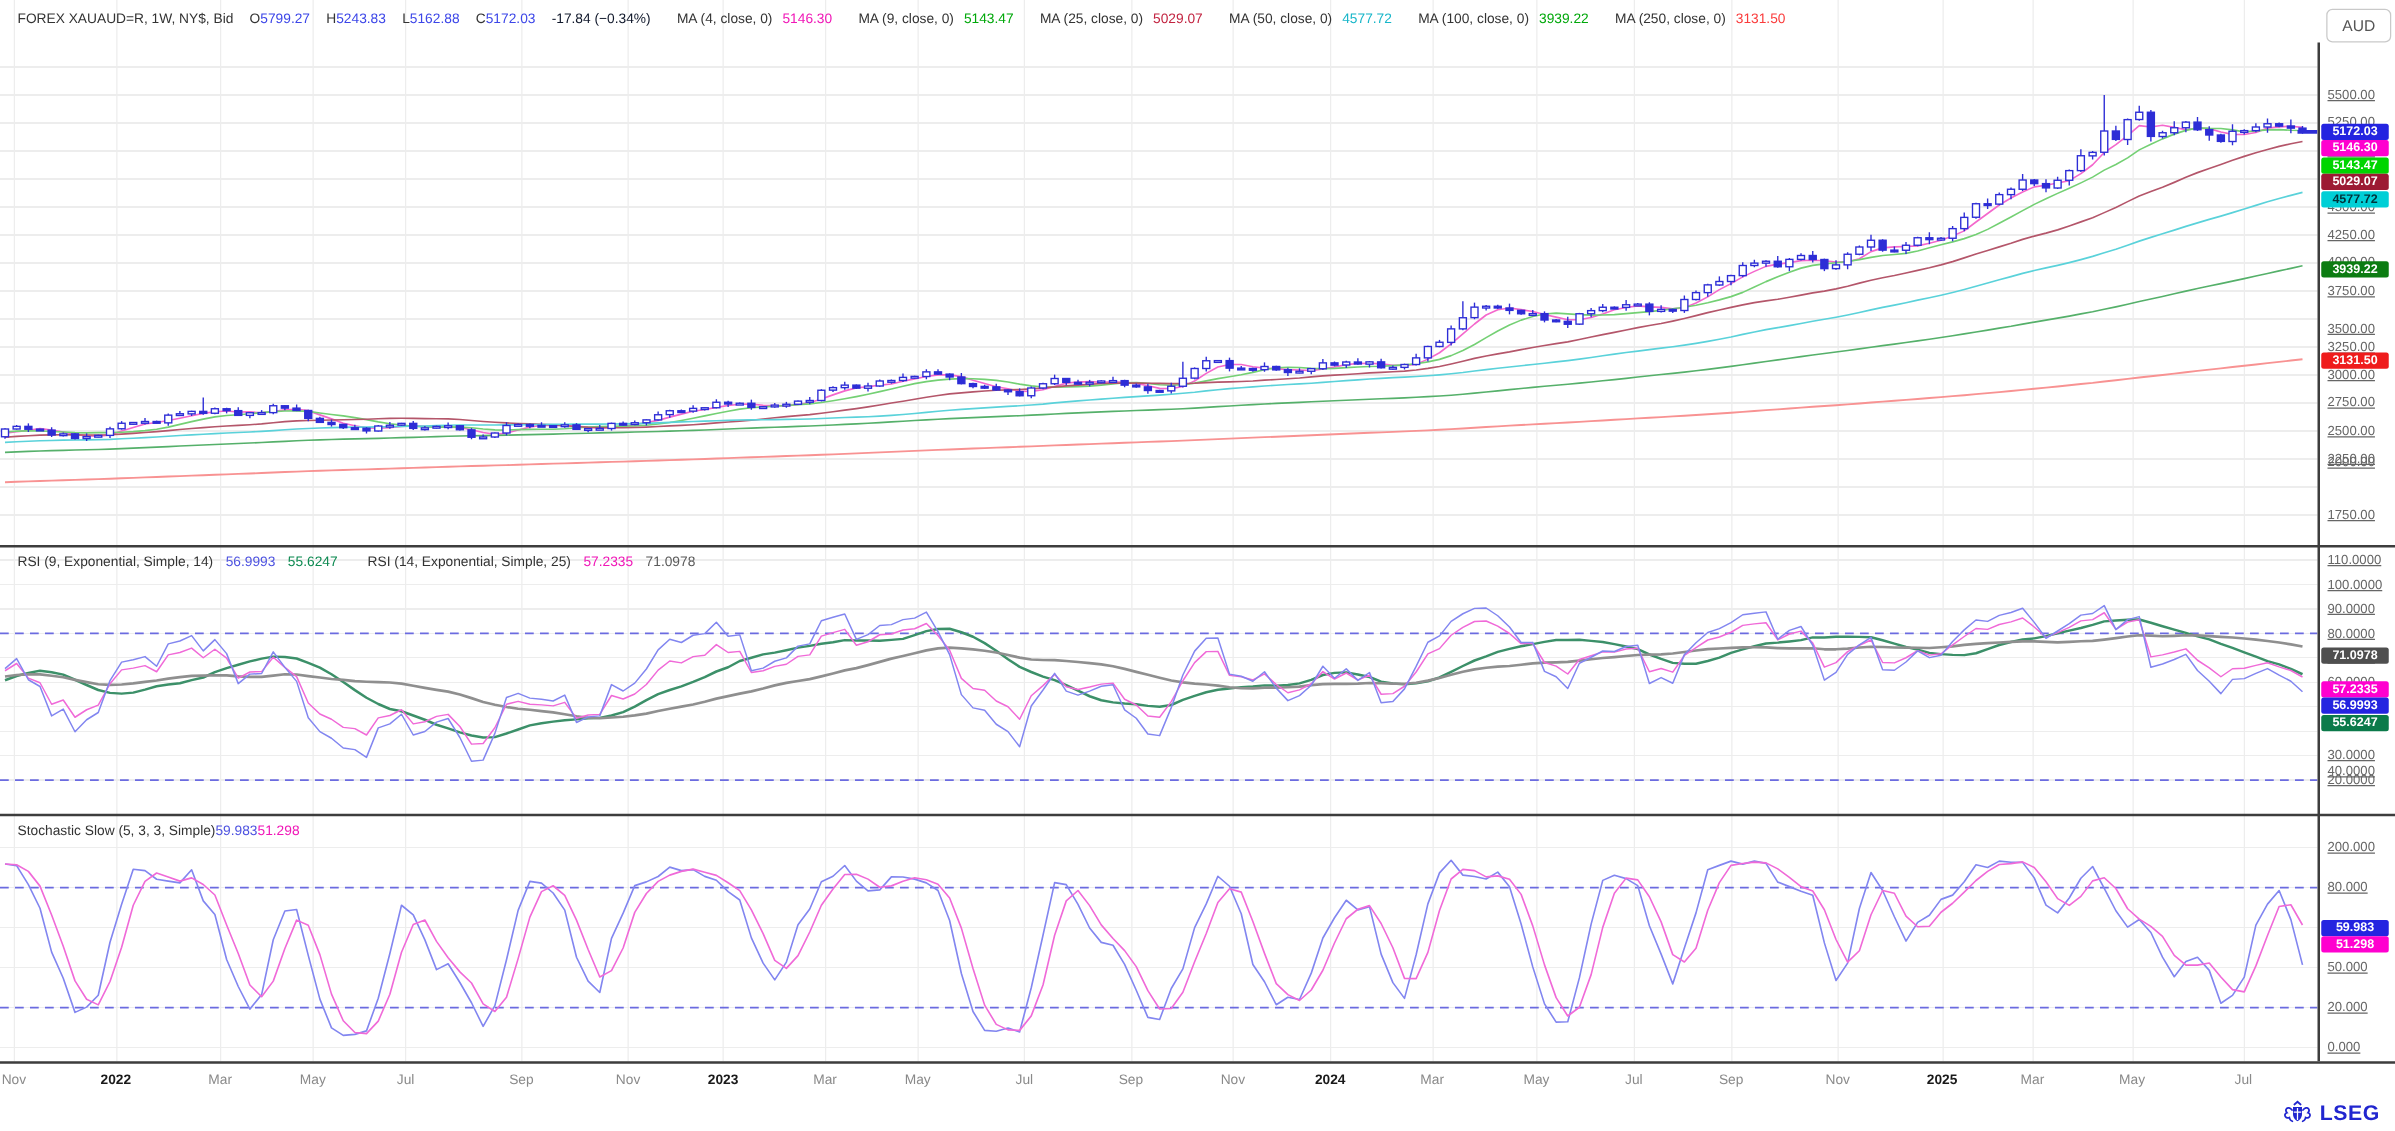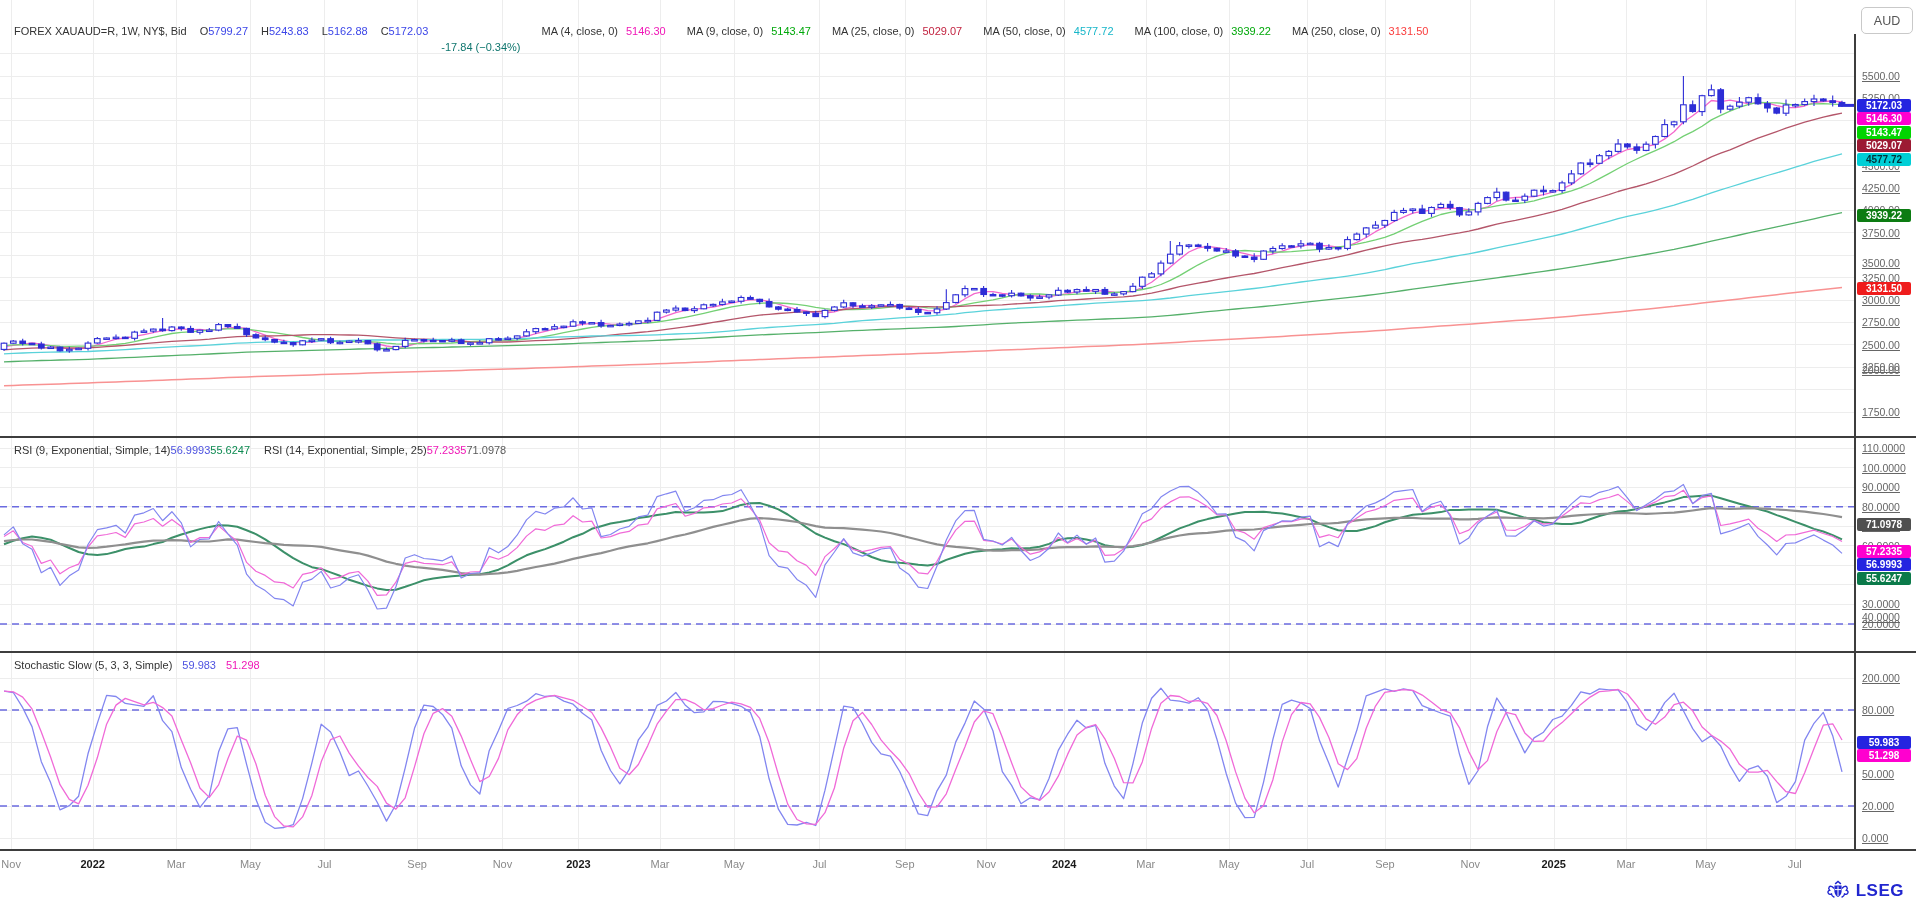--- a/index.html
+++ b/index.html
@@ -14,22 +14,22 @@
   .tick{position:absolute;left:1862px;transform:translateY(-50%);font-size:10.5px;color:#666;white-space:nowrap;text-decoration:underline;}
   .badge{position:absolute;left:1857px;width:54px;height:13px;line-height:13px;border-radius:2px;
          font-size:10px;font-weight:bold;text-align:center;white-space:nowrap;z-index:6;}
   
   .xlab{position:absolute;top:7px;transform:translateX(-50%);font-size:11px;color:#8a8a8a;white-space:nowrap;}
   .xyear{color:#1a1a1a;font-weight:bold;}
   #xaxis{position:absolute;left:0;top:851px;width:1854px;height:28px;}
   
   .legend{position:absolute;left:14px;display:flex;align-items:center;z-index:7;font-size:11px;color:#333;white-space:nowrap;}
   #legend-main{top:9px;column-gap:13px;}
-  #legend-rsi{top:444px;}
-  #legend-stoch{top:659px;column-gap:10px;}
+  #legend-rsi{top:444px;column-gap:10px;}
+  #legend-stoch{top:659px;}
   .lg-group{display:inline-flex;column-gap:8px;align-items:center;}
   .lg-val{font-weight:normal;}
   .ohlc{display:inline-flex;}
   .ma-group{margin-left:8px;}
   
   #aud-btn{position:absolute;left:1861px;top:7px;width:50px;height:25px;border:1px solid #c9c9c9;border-radius:5px;
            background:#fff;font-size:12.5px;color:#555;display:flex;align-items:center;justify-content:center;z-index:8;cursor:pointer;}
   
   #footer-logo{position:absolute;right:12px;top:880px;display:flex;align-items:center;column-gap:5px;z-index:8;}
   #lseg-word{font-size:17px;font-weight:bold;color:#2126cf;letter-spacing:0.5px;}
@@ -607,21 +607,21 @@
         <span class="lg-val" style="color: rgb(60, 70, 232);">5243.83</span>
     </span>
     <span class="ohlc">
       <span>L</span>
         <span class="lg-val" style="color: rgb(60, 70, 232);">5162.88</span>
     </span>
     <span class="ohlc">
       <span>C</span>
         <span class="lg-val" style="color: rgb(60, 70, 232);">5172.03</span>
     </span>
-    <span style="color: #0f766e; margin-top: 32px;">-17.84 (−0.34%)</span>
+    <span style="color: #0f172a;">-17.84 (−0.34%)</span>
     <span class="lg-group ma-group">
       <span>MA (4, close, 0)</span>
         <span class="lg-val" style="color: rgb(240, 23, 183);">5146.30</span>
     </span>
     <span class="lg-group ma-group">
       <span>MA (9, close, 0)</span>
         <span class="lg-val" style="color: rgb(0, 168, 10);">5143.47</span>
     </span>
     <span class="lg-group ma-group">
       <span>MA (25, close, 0)</span>

